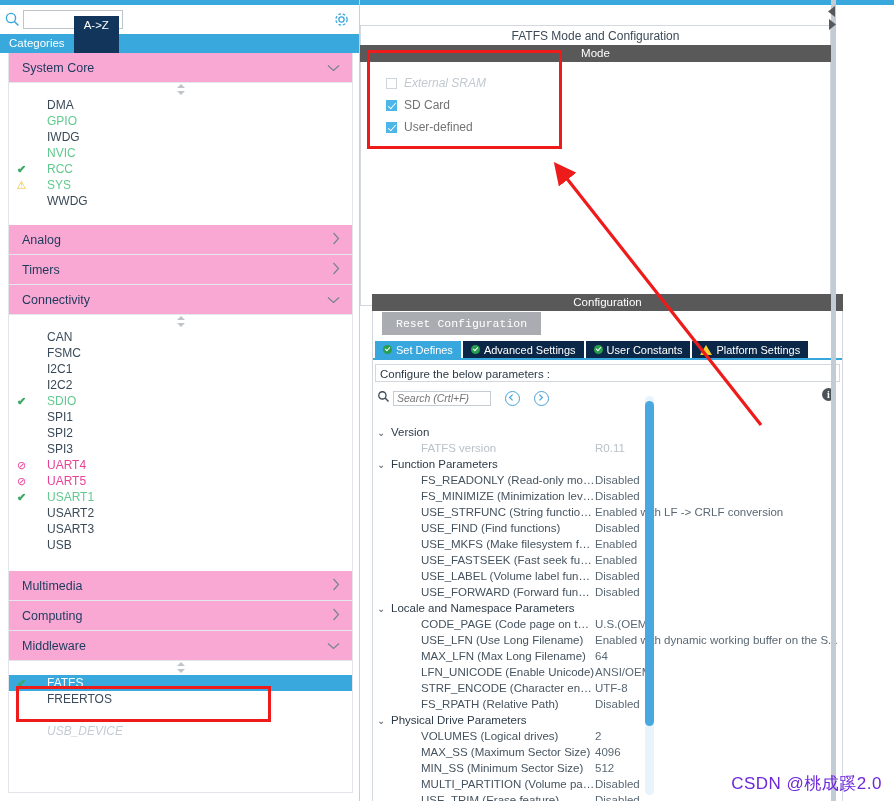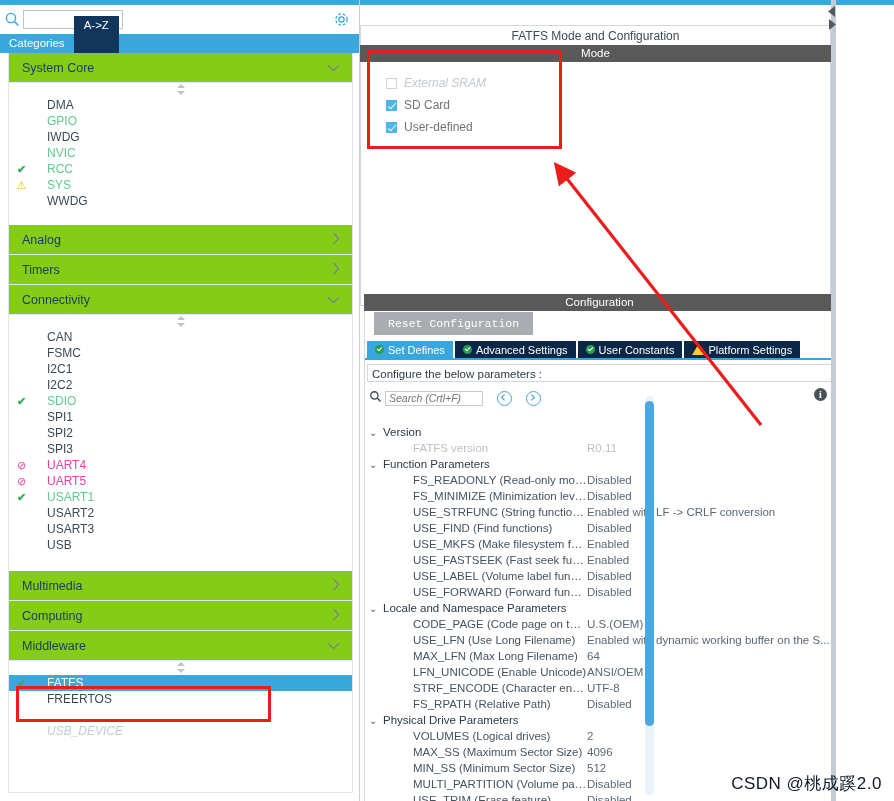--- a/index.html
+++ b/index.html
@@ -111,21 +111,21 @@
     position: relative;
   }
   .group-head {
     height: 30px;
     display: flex;
     align-items: center;
     padding: 0 12px 0 13px;
     border-bottom: 1px solid #e3e7ec;
     color: #1b3a5c;
     font-size: 12.5px;
-    background: #84cc16;
+    background: #f9a8d4;
     box-sizing: border-box;
   }
   .group-head .gname { flex: 1; }
   .chev-ico { color: #6d7b88; font-size: 12px; line-height: 1; }
   .group-body {
     position: relative;
     padding-top: 14px;
     padding-bottom: 10px;
   }
   .spinner {
@@ -248,21 +248,21 @@
     border: solid #ffffff;
     border-width: 0 1.6px 1.6px 0;
     transform: rotate(42deg);
   }
   .cb.off { border-color: #cfd5db; }
   .cb-row.dim { color: #c2c9d0; font-style: italic; }
 
   .config-body {
     position: absolute;
     top: 289px;
-    left: 4px;
+    left: 12px;
     width: 471px;
     bottom: 0;
   }
   .cfg-white {
     border: 1px solid #d3d8de;
     border-top: none;
     background: #fff;
     height: 495px;
     box-sizing: border-box;
     position: relative;
@@ -456,21 +456,21 @@
     position: absolute;
     left: 0; top: 0;
     width: 894px; height: 801px;
     pointer-events: none;
   }
   .watermark {
     position: absolute;
     right: 12px;
     bottom: 6px;
     font-size: 17px;
-    color: #0f172a;
+    color: #6d28d9;
     letter-spacing: .5px;
     font-family: "Liberation Sans", sans-serif;
   }
 </style>
 </head>
 <body>
 
 <div id="app">
 
   <div class="left-panel">

